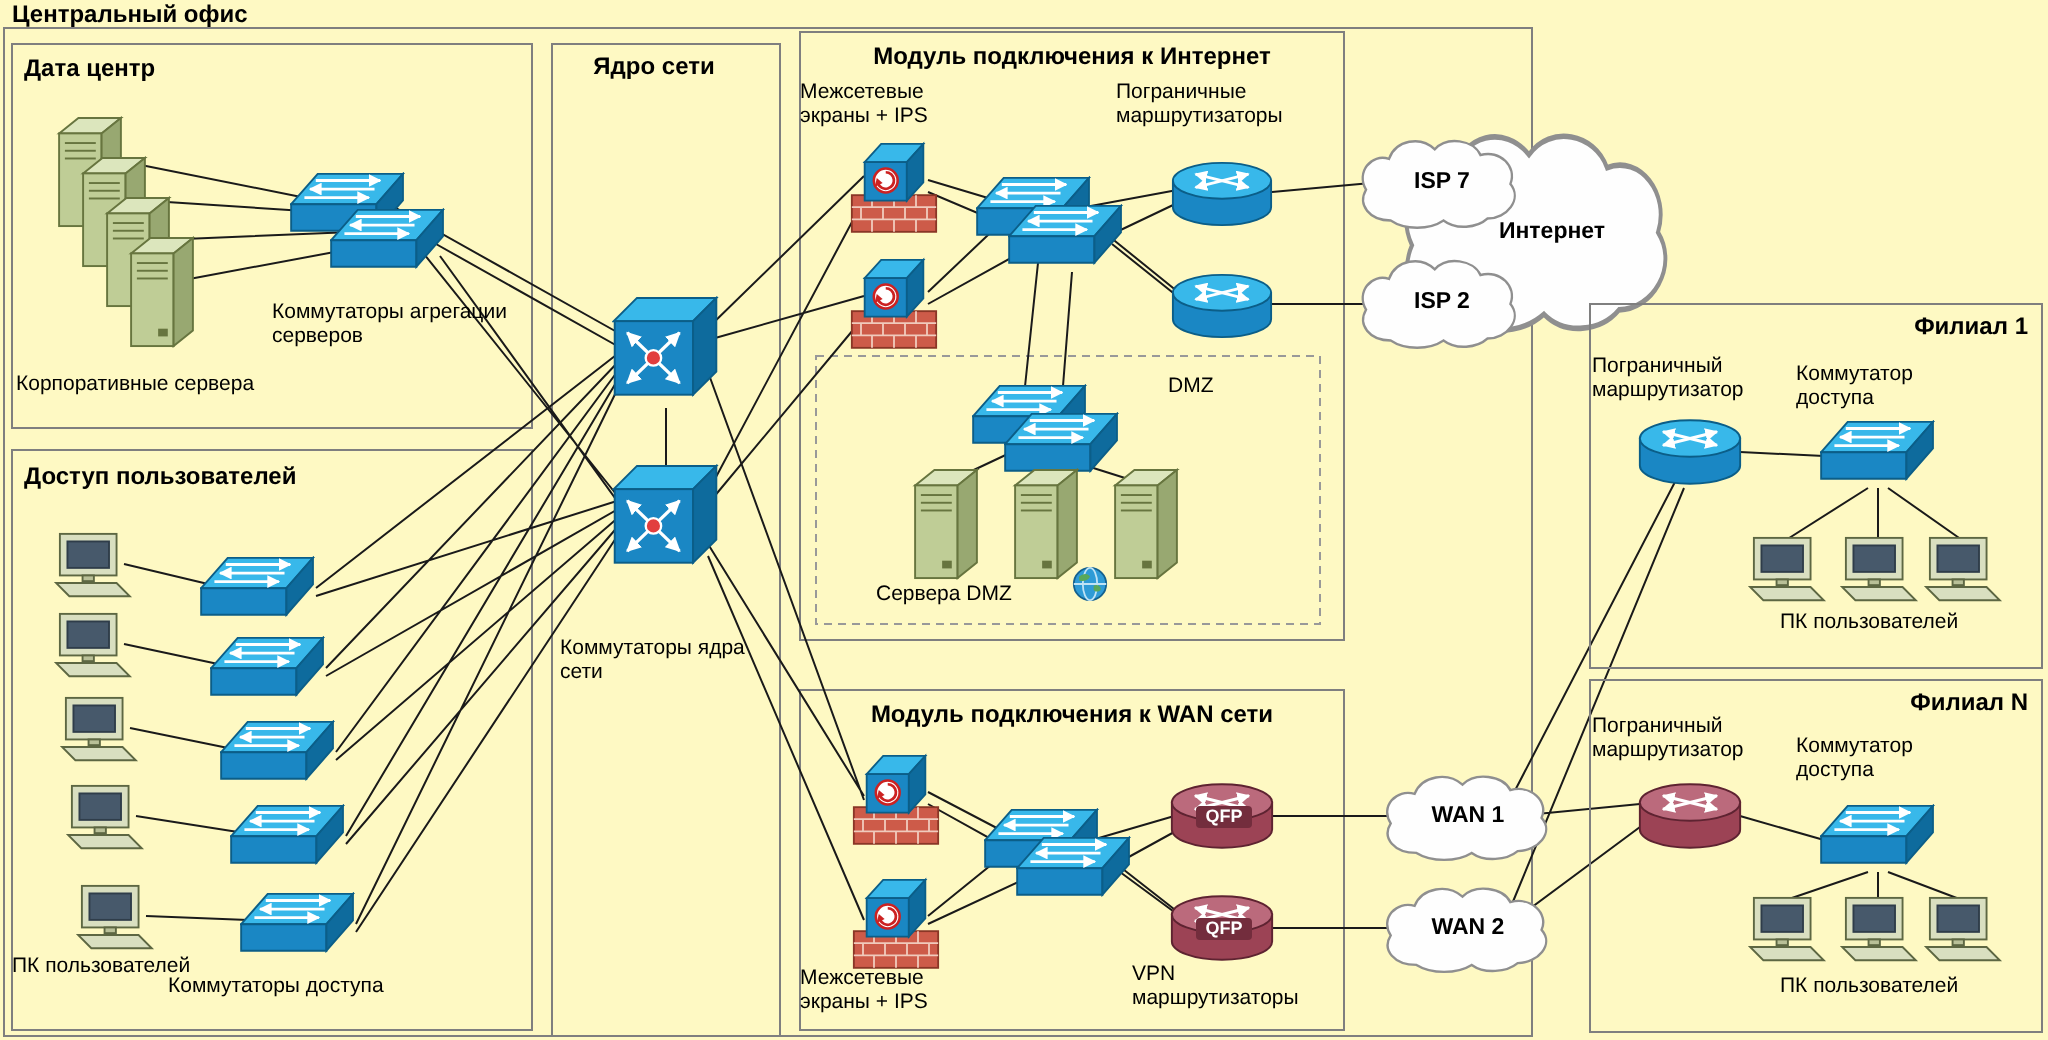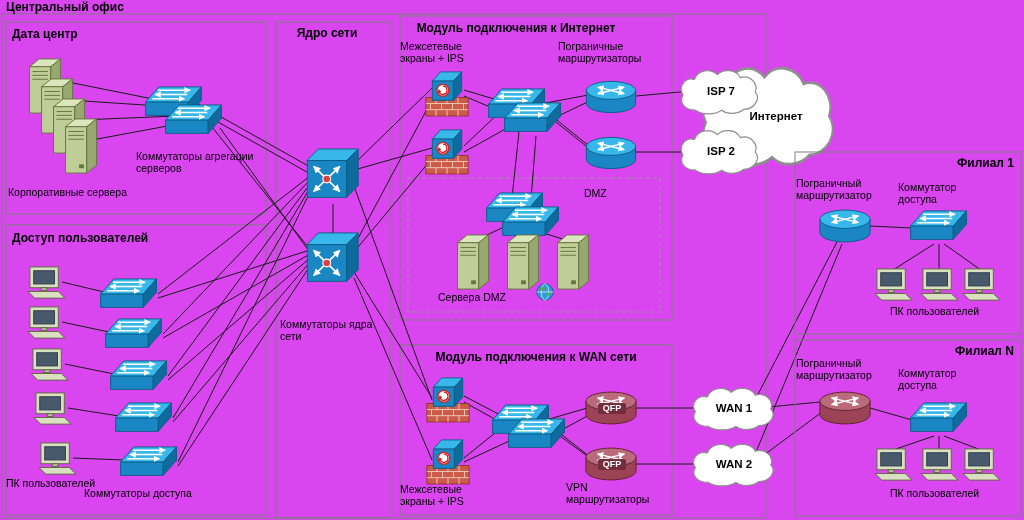--- a/index.html
+++ b/index.html
@@ -1,16 +1,16 @@
 <!DOCTYPE html>
 <html><head>
 <meta charset="utf-8">
 <style>
   html,body{margin:0;padding:0;background:#fff;}
-  #diagram{position:relative;width:1024px;height:520px;background:#d946ef;
+  #diagram{position:relative;width:1024px;height:520px;background:#fef9c3;
            font-family:"Liberation Sans",sans-serif;overflow:hidden;}
   #layer{position:absolute;left:0;top:0;}
   .label{position:absolute;font-size:10.5px;line-height:1.18;color:#000;text-align:left;z-index:5;}
   .title{font-weight:bold;font-size:12px;text-align:left;}
   .center{text-align:center;}
   .right{text-align:right;}
   .cloud-label{font-weight:bold;font-size:11.5px;text-align:center;}
   .qfp{color:#fff;font-size:9px;font-weight:bold;text-align:center;background:#732d3d;
        border-radius:2px;padding:0 1px;line-height:11px;}
 </style>
@@ -204,21 +204,21 @@
 
 <div class="label title" style="left:6px;top:0;width:220px">Центральный офис</div>
 <div class="label title" style="left:12px;top:27px;width:140px">Дата центр</div>
 <div class="label" style="left:8px;top:186px;width:126px">Корпоративные сервера</div>
 <div class="label" style="left:136px;top:150px;width:122px">Коммутаторы агрегации серверов</div>
 <div class="label title center" style="left:278px;top:26px;width:98px">Ядро сети</div>
 <div class="label title" style="left:12px;top:231px;width:200px">Доступ пользователей</div>
 <div class="label" style="left:280px;top:318px;width:108px">Коммутаторы ядра сети</div>
 <div class="label" style="left:6px;top:477px;width:92px">ПК пользователей</div>
 <div class="label" style="left:84px;top:487px;width:140px">Коммутаторы доступа</div>
-<div class="label title center" style="left:384px;top:21px;width:264px">Модуль подключения к Интернет</div>
+<div class="label title center" style="left:404px;top:21px;width:264px">Модуль подключения к Интернет</div>
 <div class="label" style="left:400px;top:40px;width:96px">Межсетевые экраны + IPS</div>
 <div class="label" style="left:558px;top:40px;width:110px">Пограничные маршрутизаторы</div>
 <div class="label" style="left:584px;top:187px;width:52px">DMZ</div>
 <div class="label" style="left:438px;top:291px;width:120px">Сервера DMZ</div>
 <div class="label cloud-label" style="left:692px;top:85px;width:58px">ISP 7</div>
 <div class="label cloud-label" style="left:692px;top:145px;width:58px">ISP 2</div>
 <div class="label cloud-label" style="left:728px;top:110px;width:96px">Интернет</div>
 <div class="label title center" style="left:404px;top:350px;width:264px">Модуль подключения к WAN сети</div>
 <div class="label" style="left:400px;top:483px;width:96px">Межсетевые экраны + IPS</div>
 <div class="label" style="left:566px;top:481px;width:94px">VPN маршрутизаторы</div>

